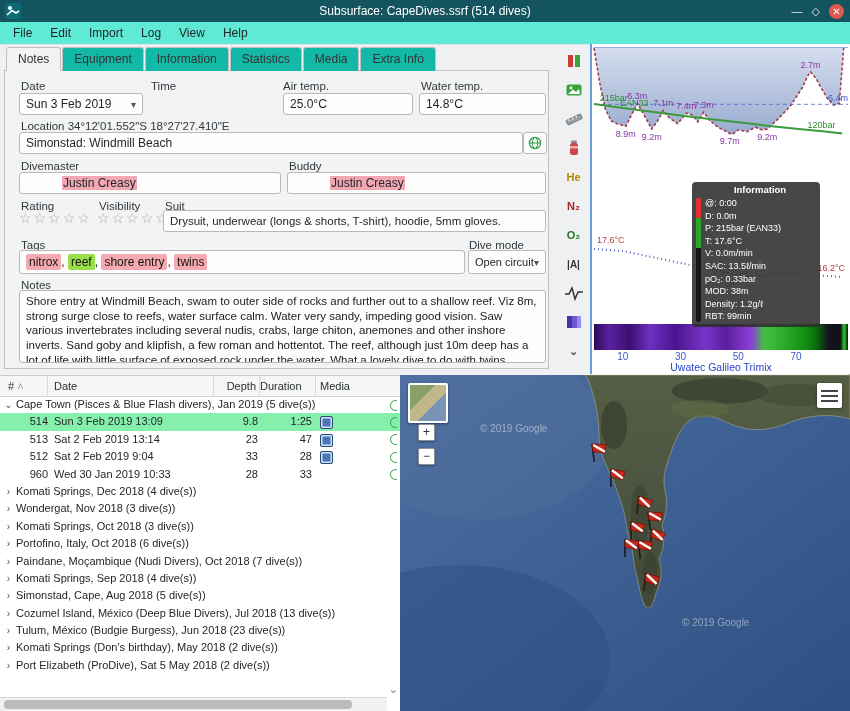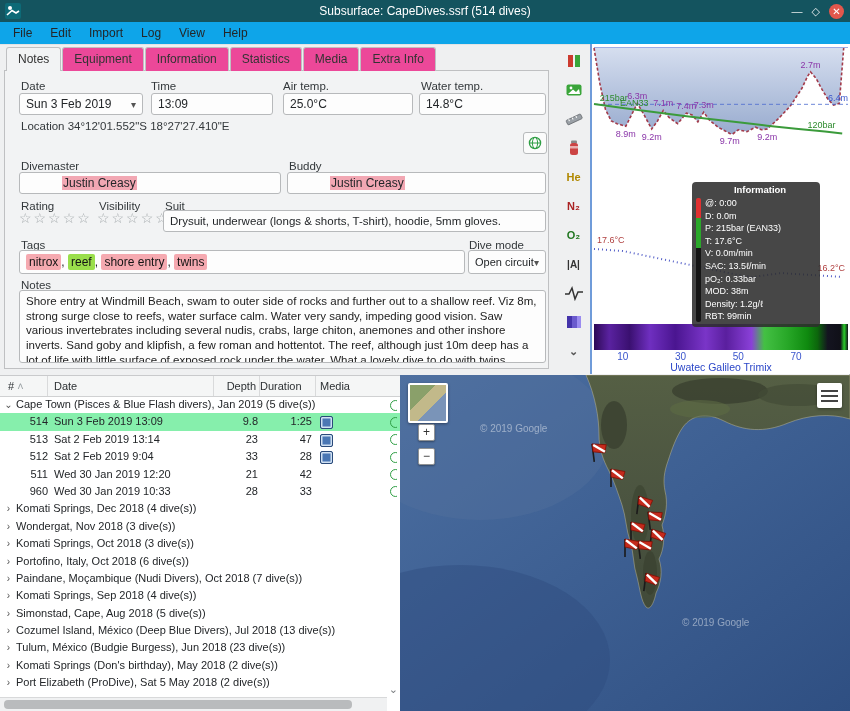--- a/index.html
+++ b/index.html
@@ -7,26 +7,26 @@
        font-family:"Liberation Sans",sans-serif;font-size:12px;color:#232629;
        box-shadow:inset -1px 0 0 #b6b9bb, inset 0 -2px 0 #1d5964;}
   
   .titlebar{position:absolute;left:0;top:0;right:0;height:22px;background:#14545f;color:#fff;}
   .app-icon{position:absolute;left:5px;top:3px;width:16px;height:16px;}
   .title{position:absolute;left:0;right:0;top:0;height:22px;line-height:22px;text-align:center;font-size:12px;}
   .win-controls{position:absolute;right:6px;top:0;height:22px;display:flex;align-items:center;gap:9px;}
   .wbtn{color:#e8edee;font-size:11px;line-height:16px;cursor:default;}
   .wbtn.close{width:15px;height:15px;border-radius:50%;background:#e2574c;color:#fff;text-align:center;line-height:15px;font-size:10px;}
   
-  .menubar{position:absolute;left:0;top:22px;right:0;height:22px;background:#0ea5e9;display:flex;align-items:center;padding-left:4px;border-bottom:1px solid #e2e3e4;}
+  .menubar{position:absolute;left:0;top:22px;right:0;height:22px;background:#5eead4;display:flex;align-items:center;padding-left:4px;border-bottom:1px solid #e2e3e4;}
   .menu-item{padding:2px 9px;font-size:12px;}
   
   .notes-pane{position:absolute;left:0;top:44px;width:557px;height:331px;}
   .tabbar{position:absolute;left:6px;top:3px;height:24px;display:flex;gap:1px;z-index:2;}
-  .tab{padding:4px 11px 3px;font-size:12px;background:#ec4899;border:1px solid #bfc0c2;border-bottom:none;border-radius:3px 3px 0 0;color:#333;}
+  .tab{padding:4px 11px 3px;font-size:12px;background:#14b8a6;border:1px solid #bfc0c2;border-bottom:none;border-radius:3px 3px 0 0;color:#333;}
   .tab.active{background:#f2f3f4;}
   .form-frame{position:absolute;left:4px;top:26px;right:8px;bottom:6px;border:1px solid #bfc0c2;background:#f2f3f4;}
   .flabel{position:absolute;font-size:11.5px;color:#33383b;white-space:nowrap;}
   .field{position:absolute;height:20px;background:#fdfdfd;border:1px solid #b7b9bb;border-radius:3px;
          display:flex;align-items:center;padding:0 6px;font-size:12px;white-space:nowrap;overflow:hidden;}
   .field .arrow{margin-left:auto;color:#555;font-size:10px;}
   .hl{background:#f2a7b3;padding:0 1px;margin-left:36px;}
   .stars{position:absolute;font-size:14px;letter-spacing:2px;color:#a6abae;}
   .chip{display:inline-block;padding:0 3px;border-radius:2px;font-size:12px;line-height:16px;color:#141414;}
   .notesbox{position:absolute;background:#fdfdfd;border:1px solid #b7b9bb;border-radius:3px;
@@ -118,31 +118,31 @@
   <div class="form-frame">
     <span class="flabel" style="left:16px;top:9px">Date</span>
     <span class="flabel" style="left:146px;top:9px">Time</span>
     <span class="flabel" style="left:278px;top:9px">Air temp.</span>
     <span class="flabel" style="left:416px;top:9px">Water temp.</span>
 
     <div class="field" style="left:14px;top:22px;width:110px">
       <span>Sun 3 Feb 2019</span>
           <span class="arrow">▾</span>
     </div>
-    <div class="field" style="left:146px;top:22px;width:108px">
-      <span>13:09</span>
-    </div>
     <div class="field" style="left:278px;top:22px;width:116px">
       <span>25.0°C</span>
     </div>
     <div class="field" style="left:414px;top:22px;width:113px">
       <span>14.8°C</span>
     </div>
 
     <span class="flabel" style="left:16px;top:49px">Location 34°12'01.552"S 18°27'27.410"E</span>
+    <div class="field" style="left:14px;top:61px;width:490px">
+      <span>Simonstad: Windmill Beach</span>
+    </div>
     <div class="globe-btn" style="left:518px;top:61px">
       <svg width="14" height="14" viewBox="0 0 14 14">
         <circle cx="7" cy="7" r="5.6" fill="none" stroke="#2f9e44" stroke-width="1.3"></circle>
         <ellipse cx="7" cy="7" rx="2.6" ry="5.6" fill="none" stroke="#2f9e44" stroke-width="1"></ellipse>
         <line x1="1.4" y1="7" x2="12.6" y2="7" stroke="#2f9e44" stroke-width="1"></line>
       </svg>
     </div>
 
     <span class="flabel" style="left:16px;top:89px">Divemaster</span>
     <span class="flabel" style="left:284px;top:89px">Buddy</span>
@@ -337,29 +337,20 @@
       <span class="c-num">512</span>
       <span class="c-date">Sat 2 Feb 2019 9:04</span>
       <span class="c-depth">33</span>
       <span class="c-dur">28</span>
       <span class="c-media"><span class="media-ico"></span></span>
       <span class="globe-partial">
             <i></i>
           </span>
     </div>
     <div class="row">
-      <span class="c-num">511</span>
-      <span class="c-date">Wed 30 Jan 2019 12:20</span>
-      <span class="c-depth">21</span>
-      <span class="c-dur">42</span>
-      <span class="globe-partial">
-            <i></i>
-          </span>
-    </div>
-    <div class="row">
       <span class="c-num">960</span>
       <span class="c-date">Wed 30 Jan 2019 10:33</span>
       <span class="c-depth">28</span>
       <span class="c-dur">33</span>
       <span class="globe-partial">
             <i></i>
           </span>
     </div>
     <div class="row">
           <span class="tw">›</span>

